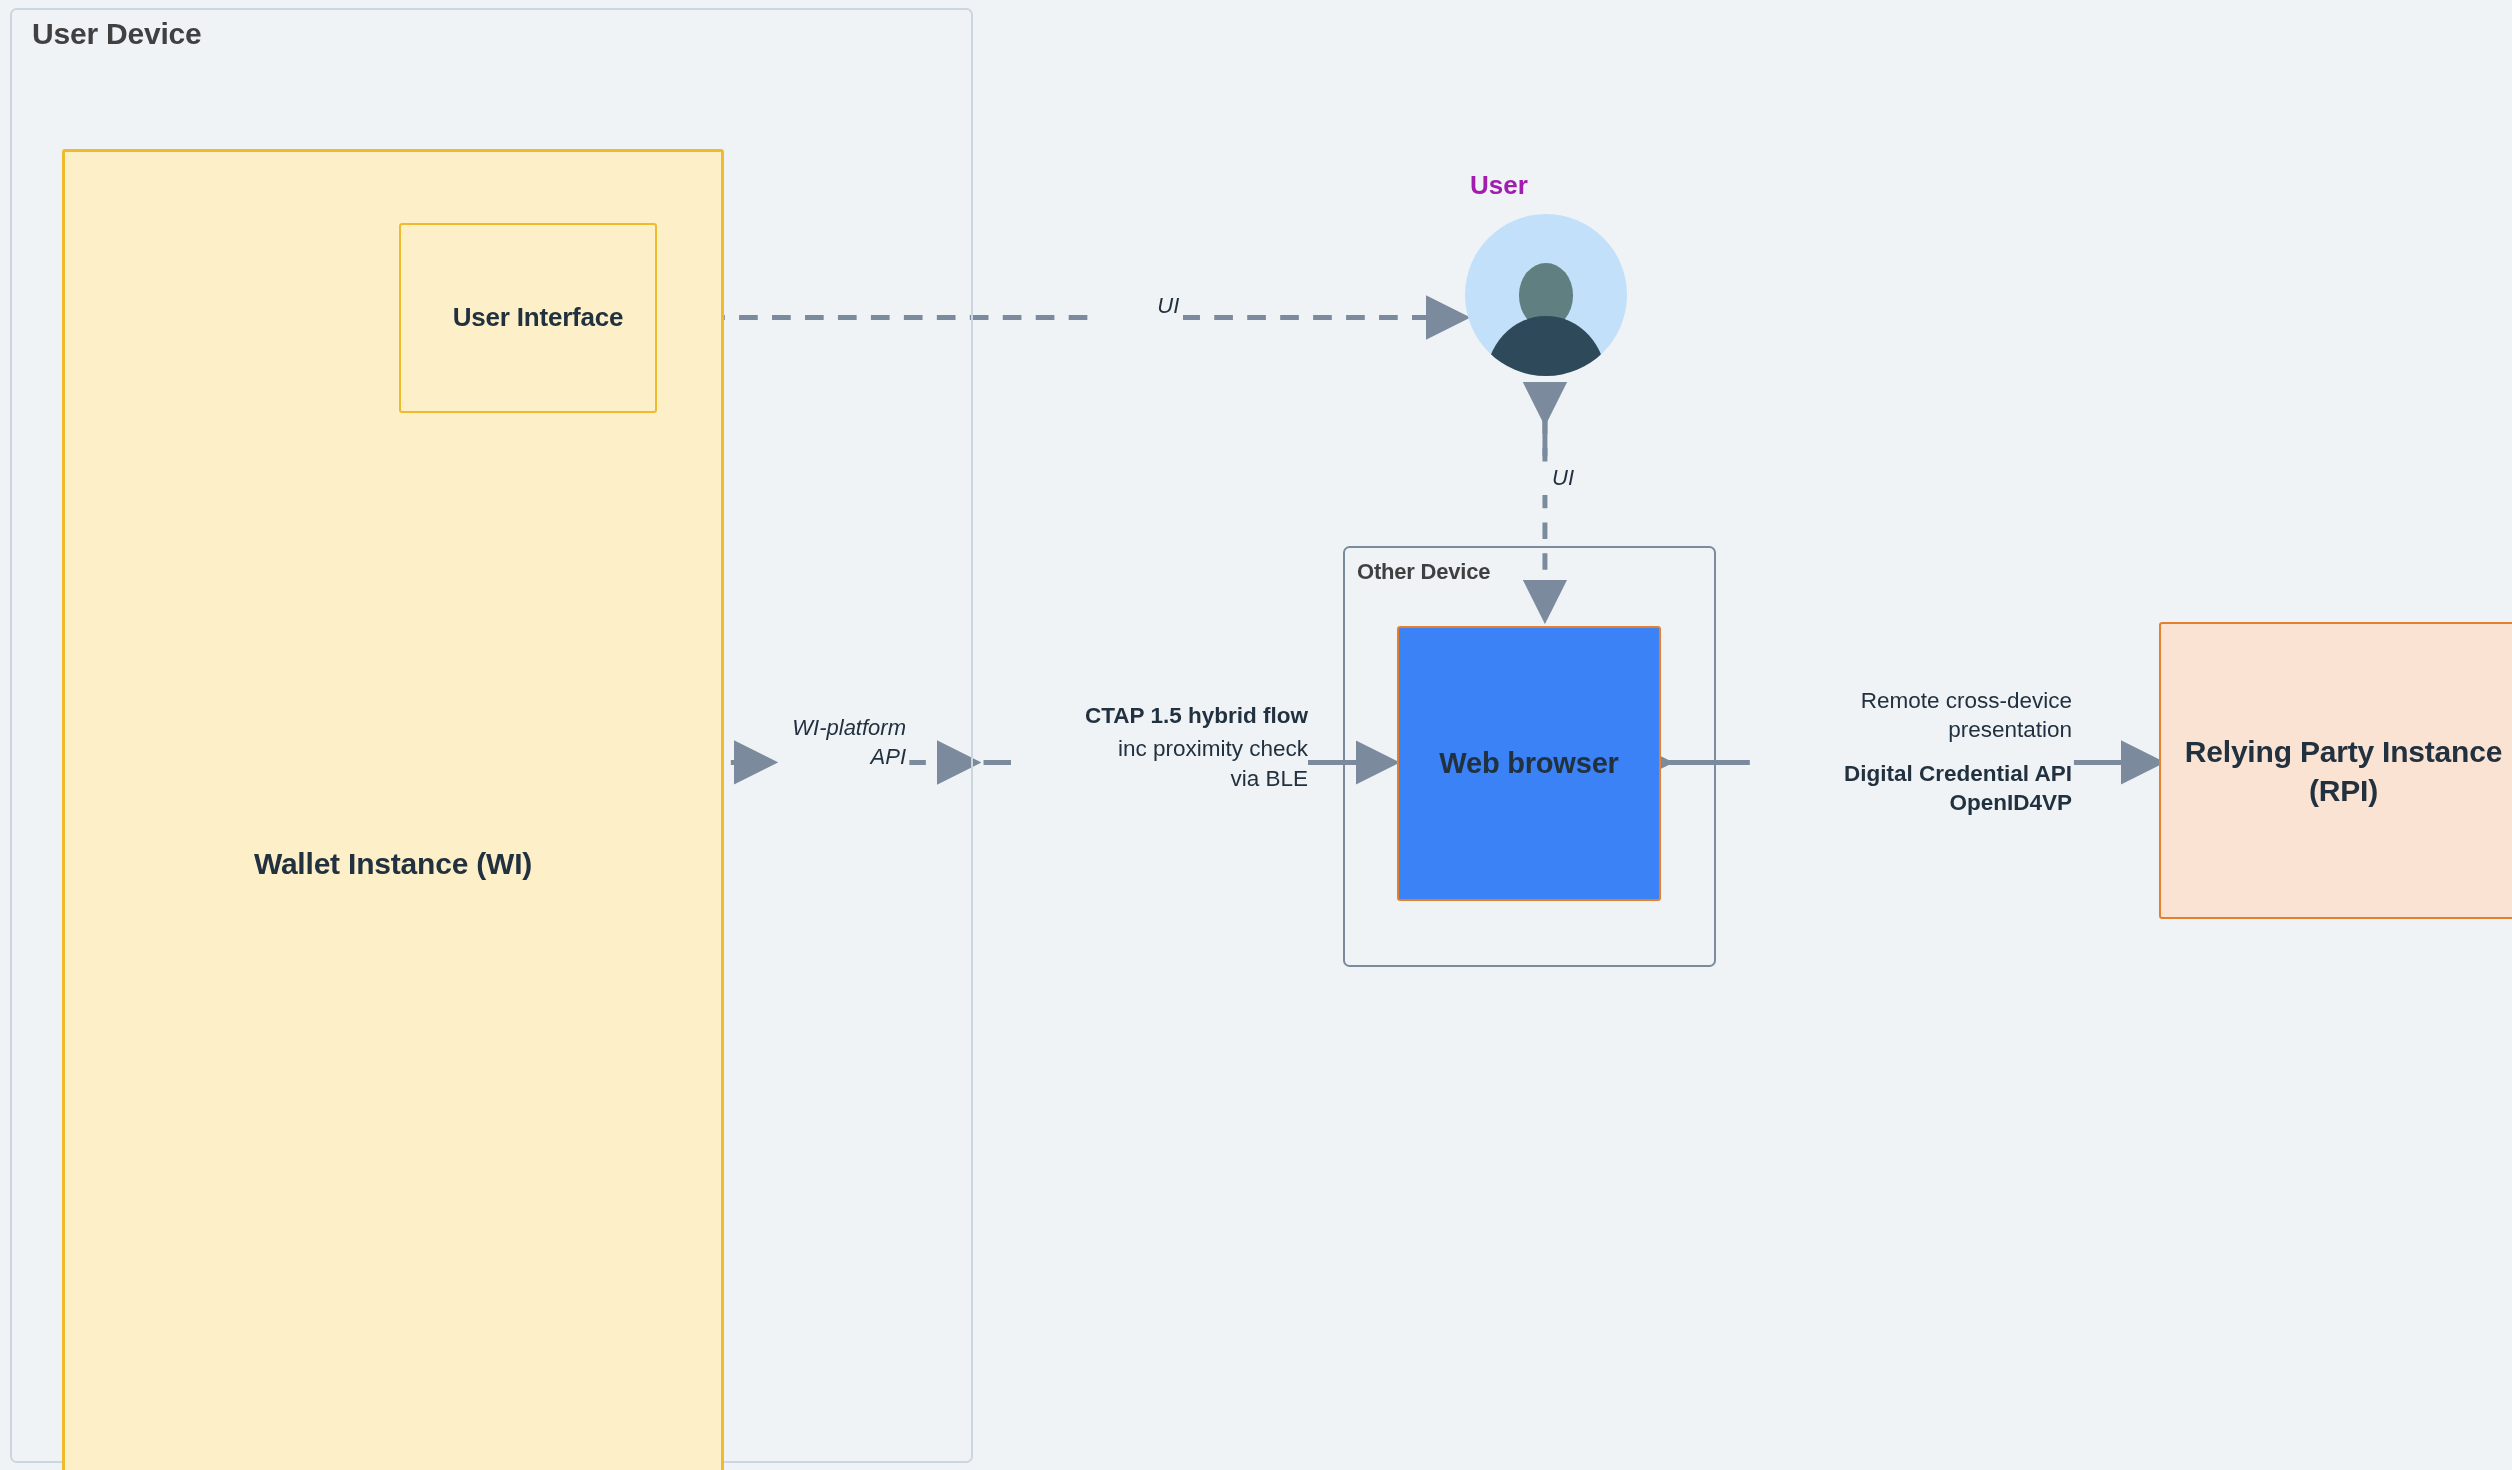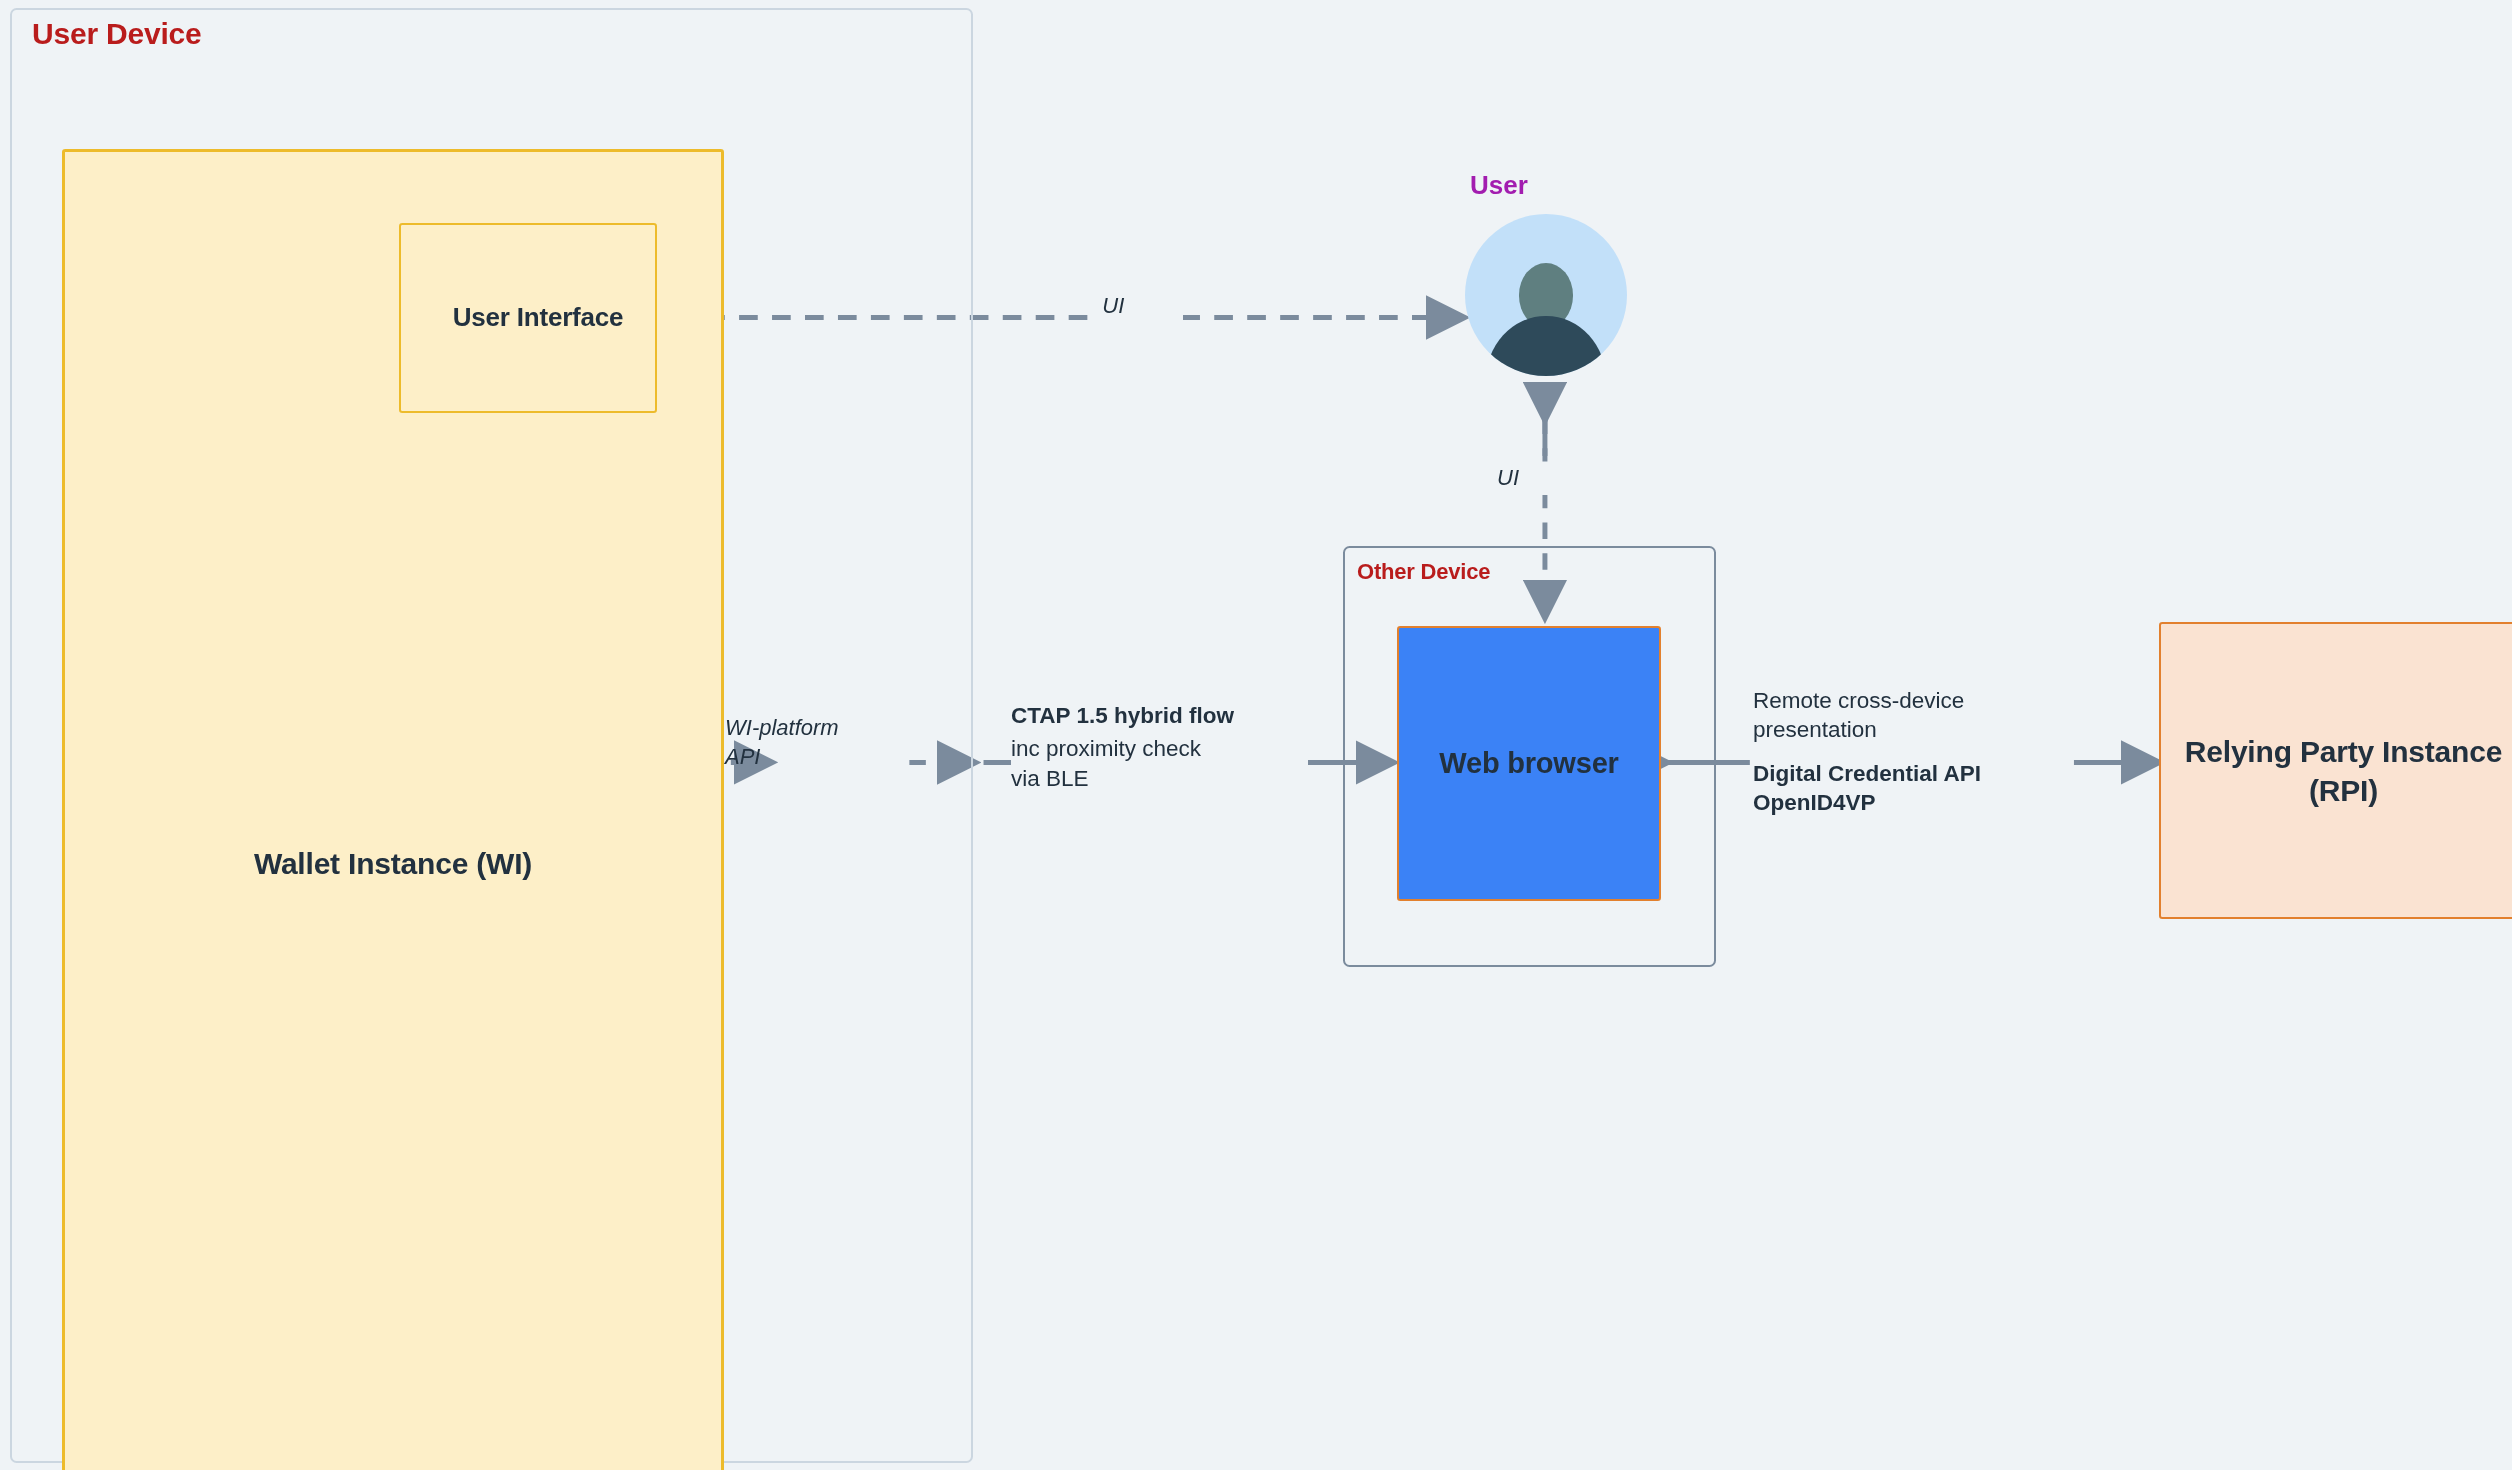--- a/index.html
+++ b/index.html
@@ -38,21 +38,21 @@
     left: 1343px;
     top: 546px;
     width: 373px;
     height: 421px;
     border: 2.7px solid #7b8b9d;
     border-radius: 6.6px;
   }
   .container-title {
     position: absolute;
     font-weight: bold;
-    color: #b91c1c;
+    color: #404040;
     white-space: nowrap;
     letter-spacing: -0.2px;
   }
   #user-device-title {
     left: 32px;
     top: 16.5px;
     font-size: 30px;
   }
   #other-device-title {
     left: 1357px;
@@ -156,21 +156,21 @@
     font-size: 26px;
     font-weight: bold;
     color: #a21caf;
     transform: translate(-47px, -33px);
     white-space: nowrap;
   }
 
   
   .edge-label {
     position: absolute;
-    text-align: left;
+    text-align: right;
     color: #22313f;
     white-space: pre-line;
     line-height: 1.30;
   }
   .italic { font-style: italic; }
   .bold { font-weight: bold; }
 
   #label-ui-horizontal {
     left: 1099px;
     top: 291px;

